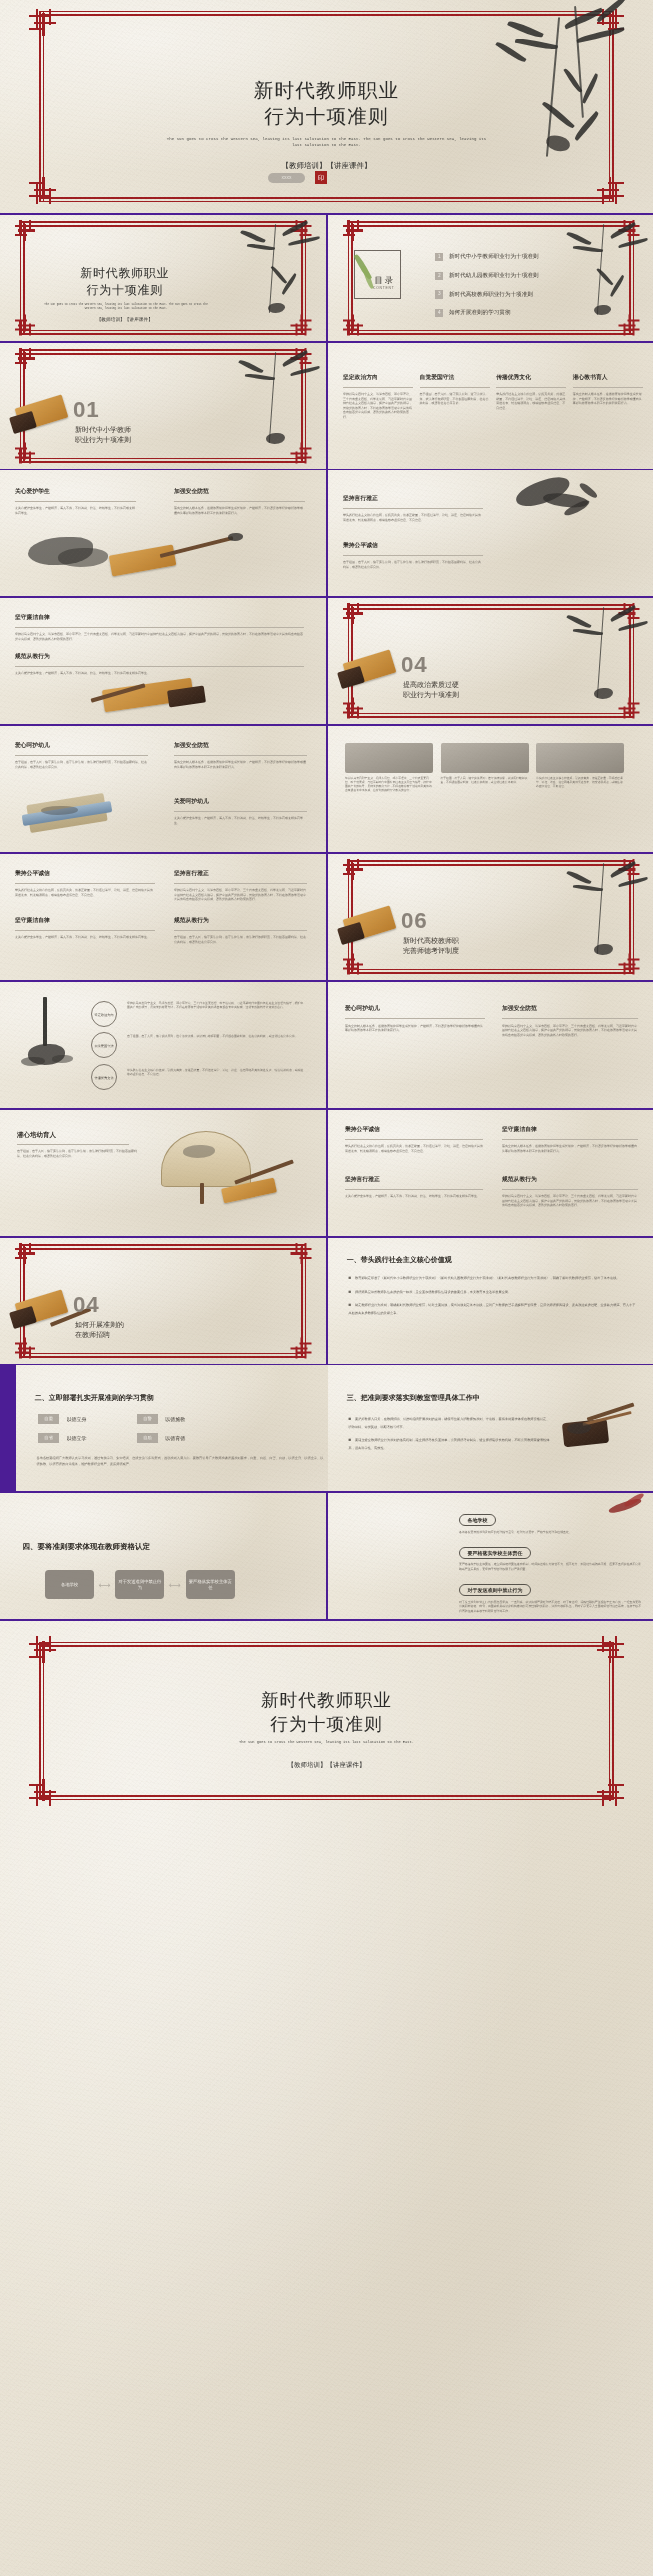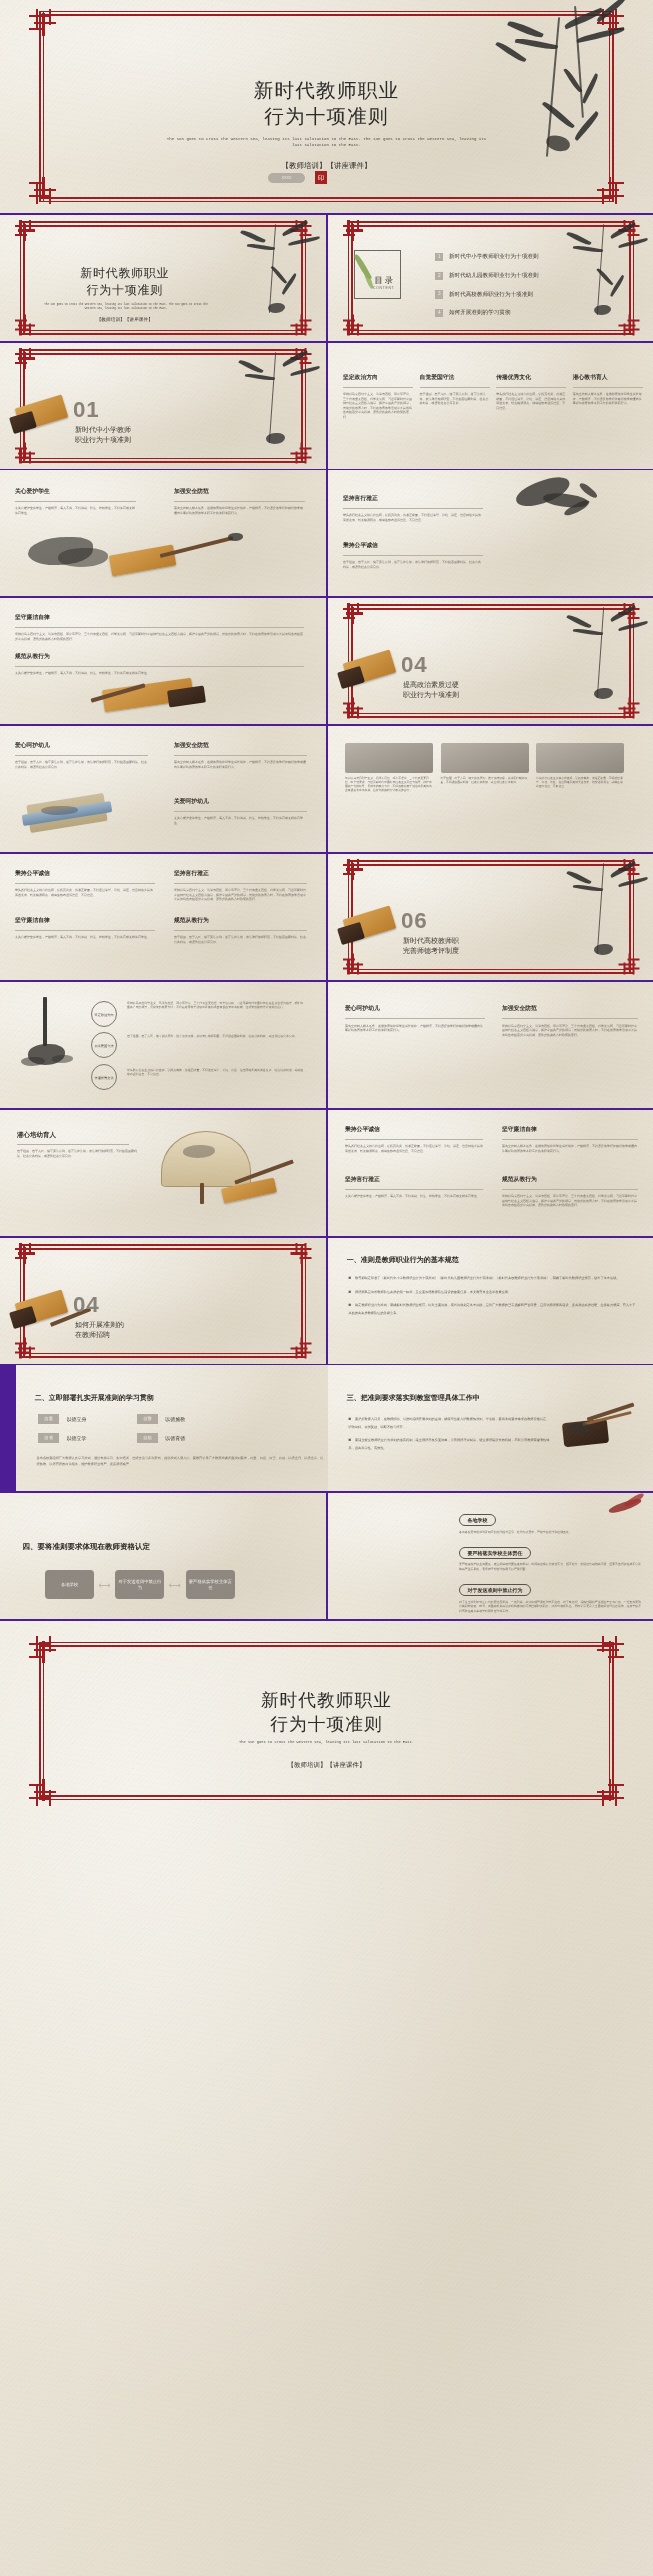--- a/index.html
+++ b/index.html
@@ -767,21 +767,21 @@
       <span class="book" style="left:17px;top:58px;width:49px;height:24px;"></span>
       <span class="book2" style="left:11.2px;top:71px;width:24px;height:17px;"></span>
       <span class="brush" style="left:49px;top:77px;width:43px;height:3.7px;transform:rotate(-22deg);"></span>
     </div>
     <div class="sec-num" style="position:absolute;left:73px;top:54px;font-size:22.4px;">04</div>
     <div class="cn sec-cn" style="position:absolute;left:75px;top:82px;font-size:7px;">如何开展准则的</div>
     <div class="cn sec-cn" style="position:absolute;left:75px;top:92px;font-size:7px;">在教师招聘</div>
   </div>
 
   <div class="slide halfR" style="top:1238px;height:126px;">
-    <div class="cn headline" style="position:absolute;left:18.7px;top:17px;font-size:7px;">一、准则是教师职业行为的基本规范</div>
+    <div class="cn headline" style="position:absolute;left:18.7px;top:17px;font-size:7px;">一、带头践行社会主义核心价值观</div>
     <div style="position:absolute;left:20.5px;top:35px;right:17px;">
       <div class="cn bullet" style="font-size:3.2px;line-height:2.1;margin-bottom:3.7px;">教育部制定印发了《新时代中小学教师职业行为十项准则》《新时代幼儿园教师职业行为十项准则》《新时代高校教师职业行为十项准则》，明确了新时代教师职业规范，划出了基本底线。</div>
       <div class="cn bullet" style="font-size:3.2px;line-height:2.1;margin-bottom:3.7px;">师德师风是评价教师队伍素质的第一标准，是全面加强教师队伍建设的首要任务，事关教育事业改革发展全局。</div>
       <div class="cn bullet" style="font-size:3.2px;line-height:2.1;">制定教师职业行为准则，明确新时代教师职业规范，针对主要问题，突出问题划定基本底线，是对广大教师的警示提醒和严管厚爱，是深化师德师风建设、提高政治素质过硬、业务能力精湛、育人水平高超的高素质教师队伍的关键之举。</div>
     </div>
   </div>
 
   <div class="slide halfL" style="top:1365px;height:126px;margin-left:16px;">
     <div class="cn headline" style="position:absolute;left:18.7px;top:28px;font-size:7px;">二、立即部署扎实开展准则的学习贯彻</div>
     <div style="position:absolute;left:22.4px;top:49px;">

